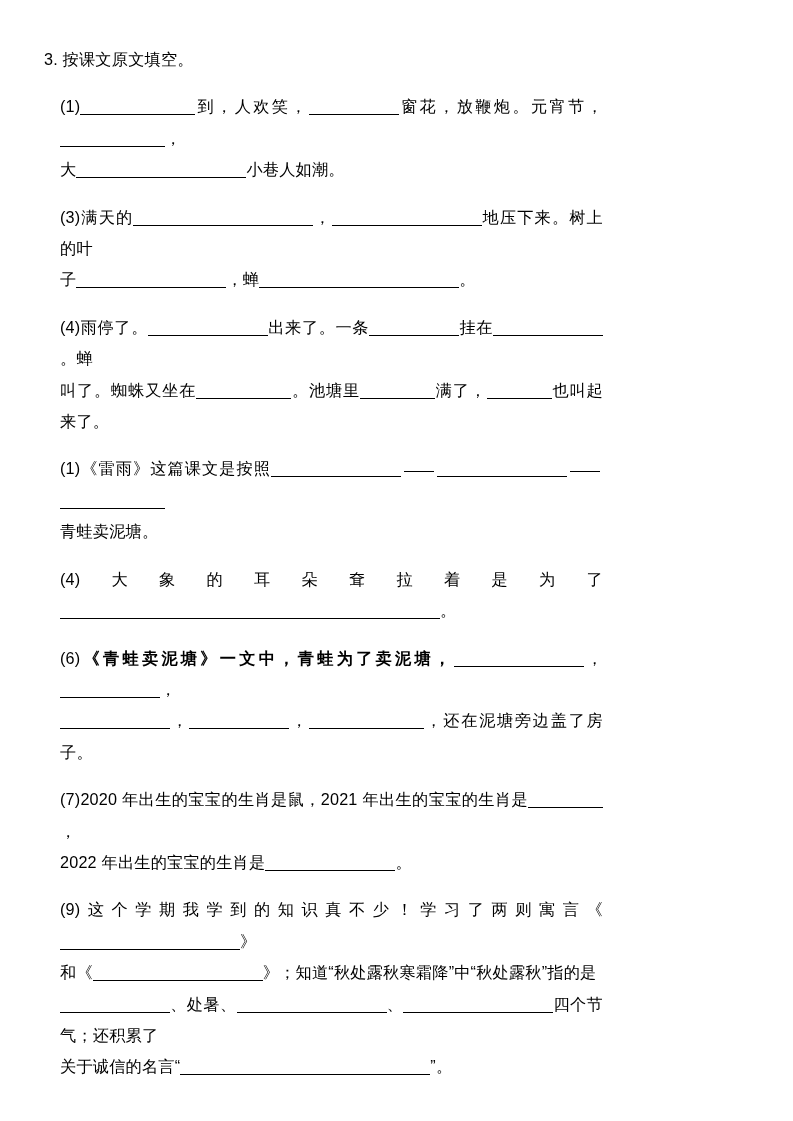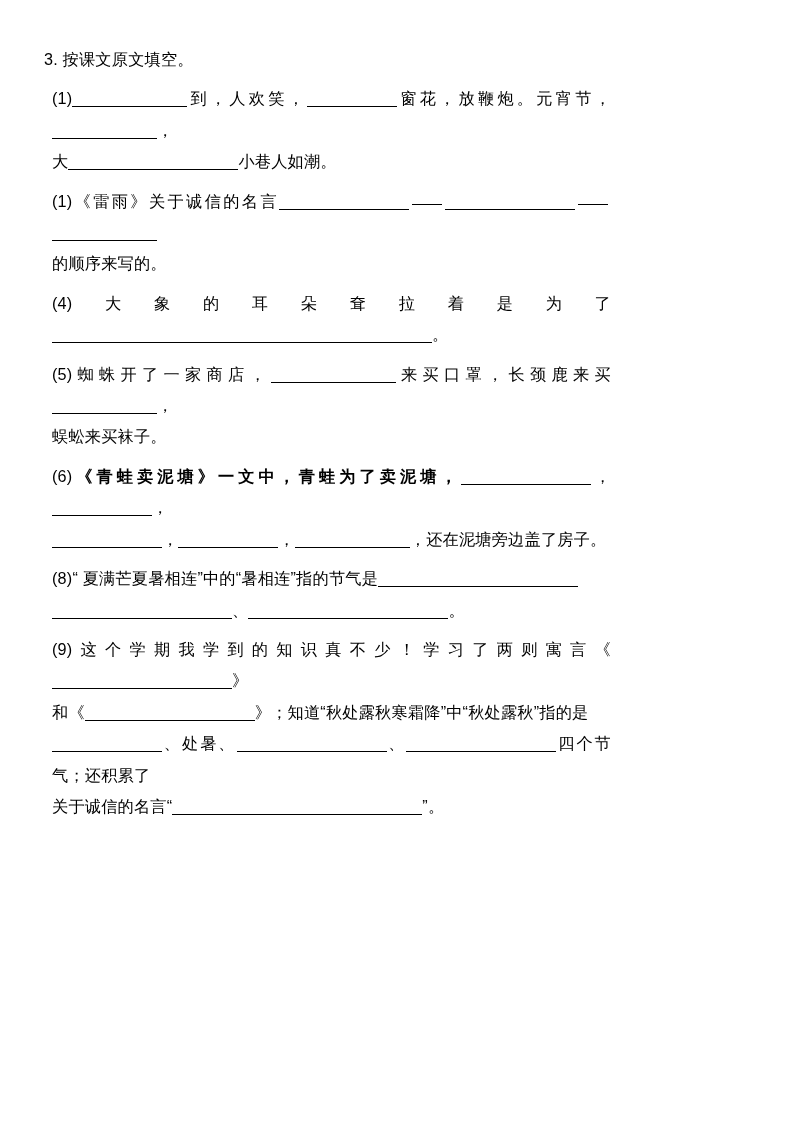--- a/index.html
+++ b/index.html
@@ -20,21 +20,21 @@
     height: 1121px;
     box-sizing: border-box;
     padding: 44px 44px 0 44px;
   }
   .doc {
     font-size: 16.2px;
     line-height: 31.4px;
     letter-spacing: 0.2px;
   }
   .para {
-    margin: 8px;
+    margin: 16px;
     text-align: justify;
     text-justify: inter-ideograph;
   }
   .heading {
     margin: 0;
     font-weight: normal;
     font-size: 16.2px;
     line-height: 31.4px;
   }
   .blank {
@@ -76,44 +76,47 @@
 <div class="page">
   <div class="doc">
 
     <p class="heading">3. 按课文原文填空。</p>
 
     <p class="para">
       <span>(1)</span><span class="blank b115"></span><span>到，人欢笑，</span><span class="blank b90"></span><span>窗花，放鞭炮。元宵节，</span><span class="blank b105"></span><span>，</span><br><span>大</span><span class="blank b170"></span><span>小巷人如潮。</span>
     </p>
 
 
+    <p class="para">
+      <span>(3)</span><span>满天的</span><span class="blank b180"></span><span>，</span><span class="blank b150"></span><span>地压下来。树上的叶</span><br><span>子</span><span class="blank b150"></span><span>，蝉</span><span class="blank b200"></span><span>。</span>
+    </p>
 
+    <p class="para">
+      <span>(4)</span><span>雨停了。</span><span class="blank b120"></span><span>出来了。一条</span><span class="blank b90"></span><span>挂在</span><span class="blank b110"></span><span>。蝉</span><br><span>叫了。蜘蛛又坐在</span><span class="blank b95"></span><span>。池塘里</span><span class="blank b75"></span><span>满了，</span><span class="blank b65"></span><span>也叫起来了。</span>
+    </p>
 
 
     <p class="para">
-      <span>(1)</span><span>《雷雨》关于诚信的名言</span><span class="blank b130"></span><span class="short-dash"></span><span class="blank b130"></span><span class="short-dash"></span><span class="blank b105"></span><br><span>的顺序来写的。</span>
+      <span>(1)</span><span>《雷雨》这篇课文是按照</span><span class="blank b130"></span><span class="short-dash"></span><span class="blank b130"></span><span class="short-dash"></span><span class="blank b105"></span><br><span>青蛙卖泥塘。</span>
     </p>
 
 
 
     <p class="para">
       <span>(4)</span><span>大象的耳朵耷拉着是为了</span><span class="blank b380"></span><span>。</span>
     </p>
 
-    <p class="para">
-      <span>(5)</span><span>蜘蛛开了一家商店，</span><span class="blank b125"></span><span>来买口罩，长颈鹿来买</span><span class="blank b105"></span><span>，</span><br><span>蜈蚣来买袜子。</span>
-    </p>
 
     <p class="para">
       <span>(6)</span><span class="bold">《青蛙卖泥塘》一文中，青蛙为了卖泥塘，</span><span class="blank b130"></span><span>，</span><span class="blank b100"></span><span>，</span><br><span class="blank b110"></span><span>，</span><span class="blank b100"></span><span>，</span><span class="blank b115"></span><span>，还在泥塘旁边盖了房子。</span>
     </p>
 
+    <p class="para">
+      <span>(7)</span><span>2020 年出生的宝宝的生肖是鼠，2021 年出生的宝宝的生肖是</span><span class="blank b75"></span><span>，</span><br><span>2022 年出生的宝宝的生肖是</span><span class="blank b130"></span><span>。</span>
+    </p>
 
-    <p class="para">
-      <span>(8)</span><span>“ 夏满芒夏暑相连”中的“暑相连”指的节气是</span><span class="blank b200"></span><br><span class="blank b180"></span><span>、</span><span class="blank b200"></span><span>。</span>
-    </p>
 
     <p class="para">
       <span>(9)</span><span>这个学期我学到的知识真不少！学习了两则寓言《</span><span class="blank b180"></span><span>》</span><br><span>和《</span><span class="blank b170"></span><span>》；知道“秋处露秋寒霜降”中“秋处露秋”指的是</span><br><span class="blank b110"></span><span>、处暑、</span><span class="blank b150"></span><span>、</span><span class="blank b150"></span><span>四个节气；还积累了</span><br><span>关于诚信的名言“</span><span class="blank b250"></span><span>”。</span>
     </p>
 
   </div>
 </div>
 
 </body></html>

